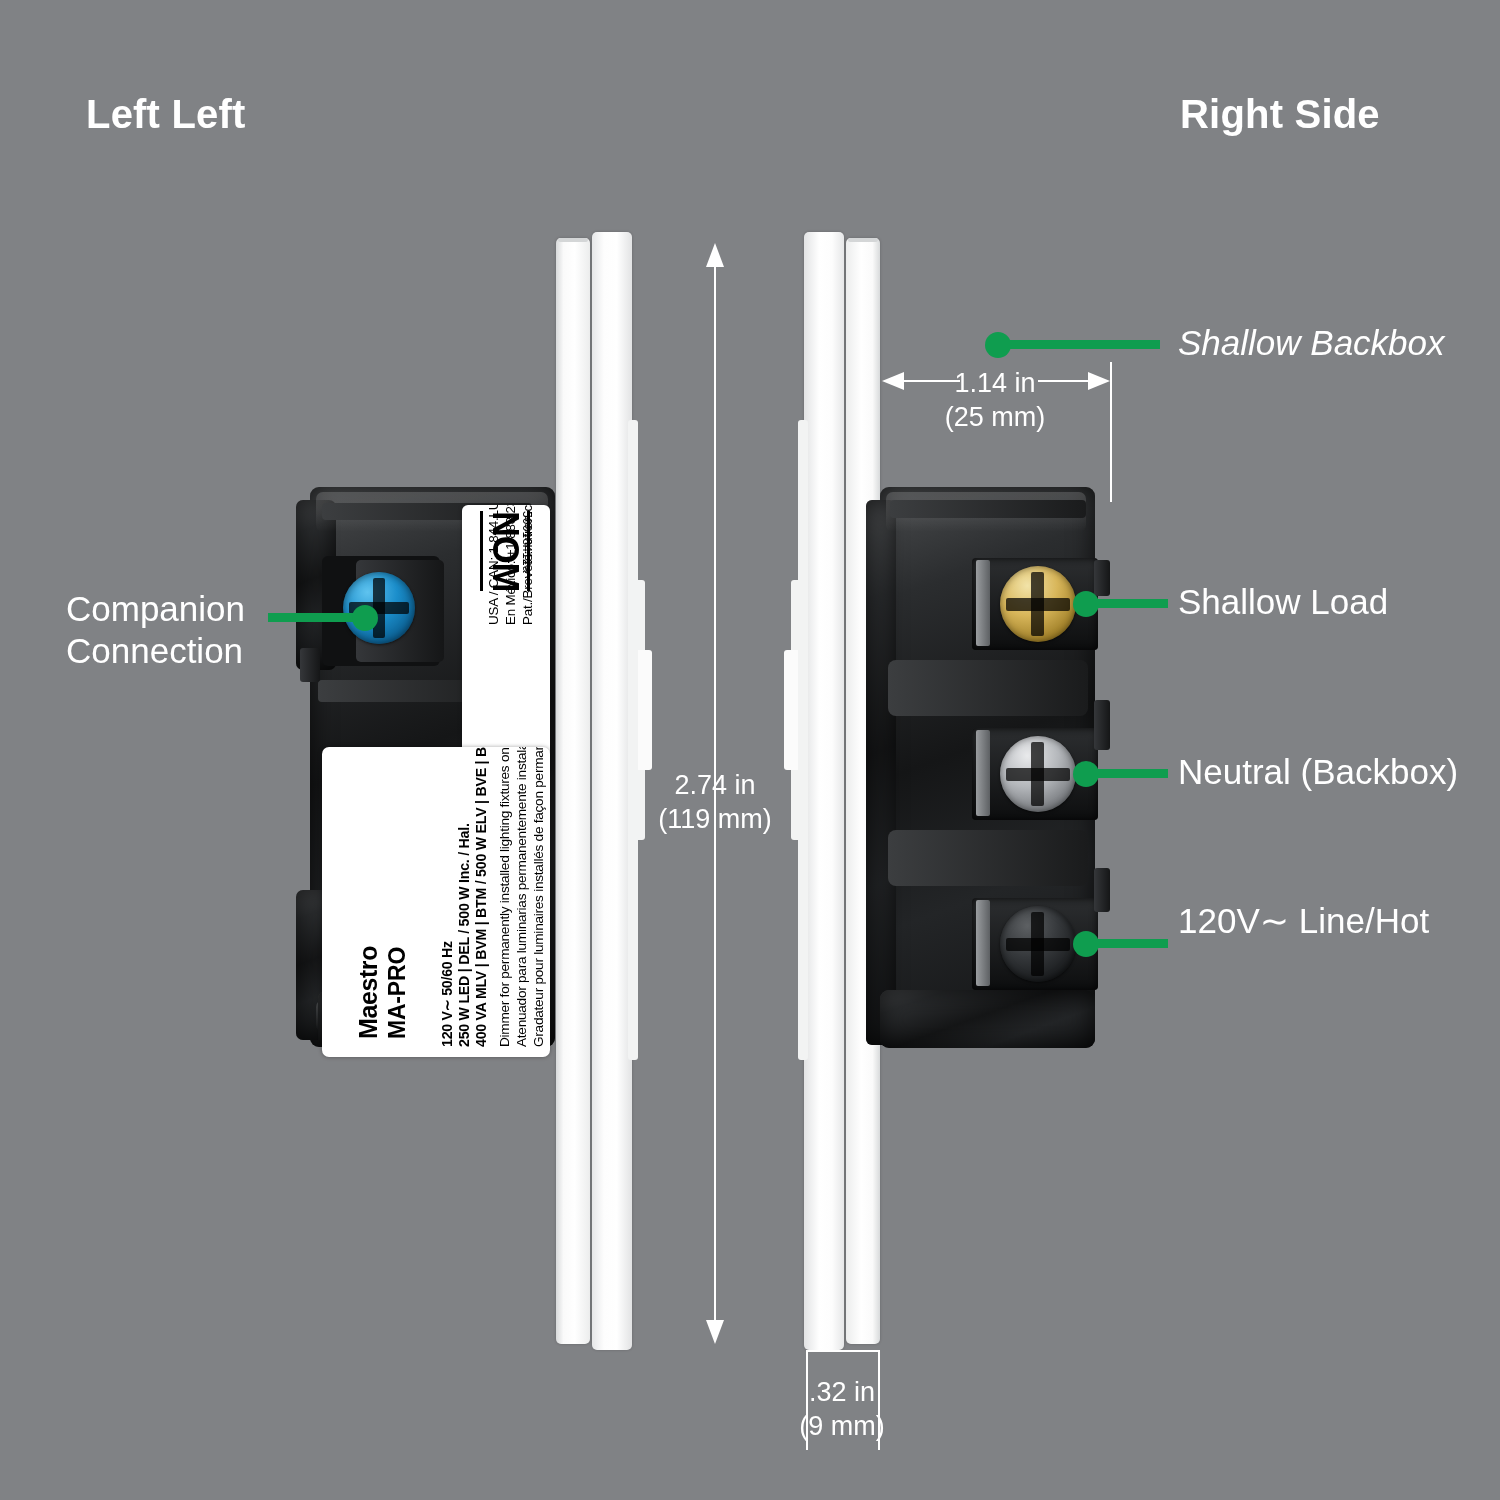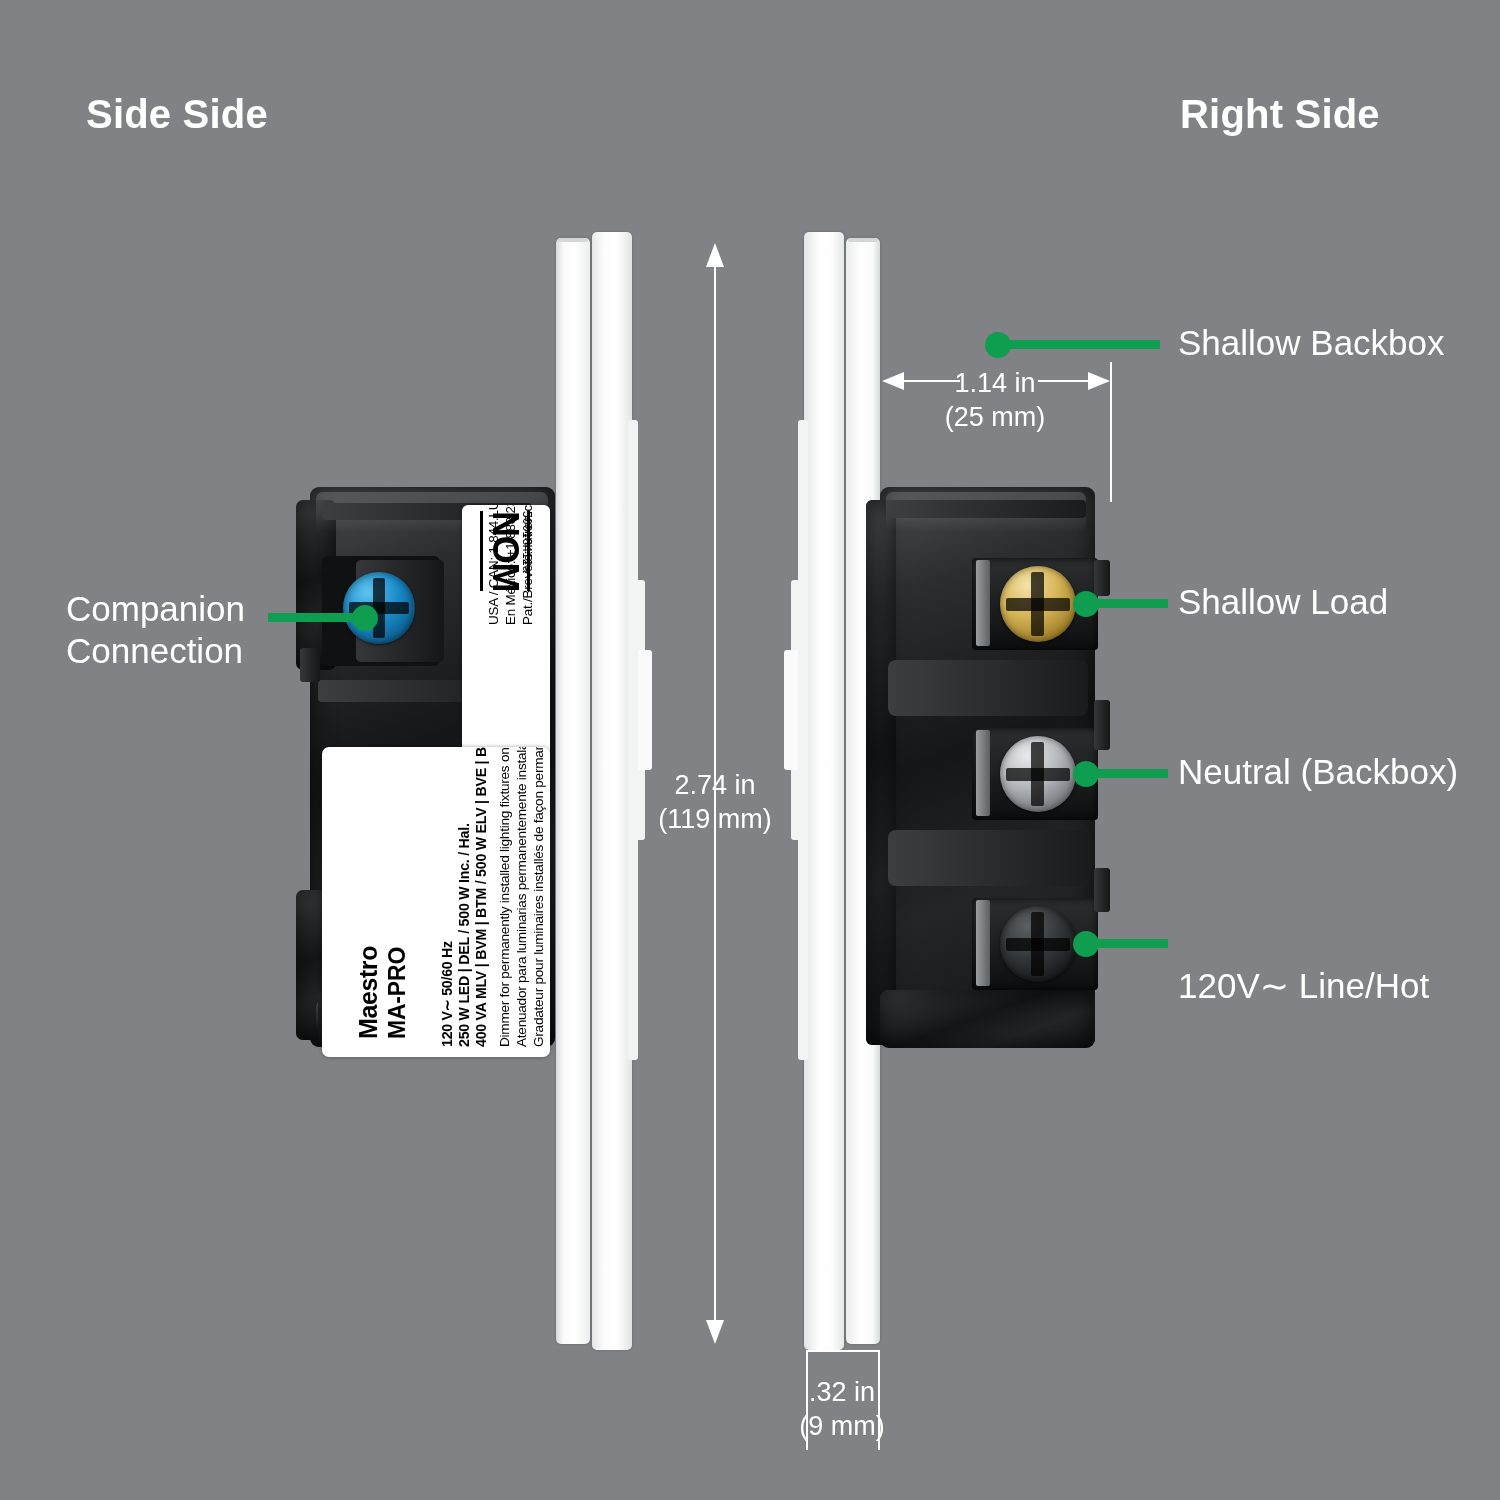--- a/index.html
+++ b/index.html
@@ -268,21 +268,21 @@
     position: absolute;
     background: linear-gradient(to right, #9a9da0, #5d6063);
     border-radius: 2px;
   }
 </style>
 </head>
 <body>
 
 <div class="stage">
 
-  <div id="heading-left" class="side-heading">Side Side</div>
+  <div id="heading-left" class="side-heading">Left Left</div>
   <div id="heading-right" class="side-heading">Right Side</div>
 
   <div>
 
     <div>
       <div class="body-blk" style="left:310px; top:487px; width:245px; height:560px;"></div>
       <div class="body-blk" style="left:296px; top:500px; width:40px; height:170px; border-radius:7px;"></div>
       <div class="body-blk" style="left:296px; top:890px; width:40px; height:150px; border-radius:7px;"></div>
       <div class="body-sheen" style="left:316px; top:492px; width:232px; height:40px;"></div>
       <div class="body-rib" style="left:322px; top:503px; width:210px; height:17px;"></div>
@@ -399,21 +399,21 @@
     </div>
     <div>
       <div class="screw screw-black" style="left:1000px; top:906px; width:76px; height:76px;"></div>
       <div class="screw-x" style="left:1031px; top:912px; width:13px; height:64px;"></div>
       <div class="screw-x2" style="left:1006px; top:938px; width:64px; height:13px;"></div>
     </div>
 
     <div>
       <div class="callout-dot" style="left:985px; top:332px;"></div>
       <div class="callout-line" style="left:998px; top:340px; width:162px;"></div>
-      <div class="callout-text" style="left:1178px; top:322px;">Shallow Backbox</div>
+      <div class="callout-text" style="left:1178px; top:322px;font-style:italic;">Shallow Backbox</div>
     </div>
 
     <div>
       <div class="arrow arrow-left" style="left:882px; top:372px;"></div>
       <div class="dim-line-h" style="left:902px; top:380px; width:58px;"></div>
       <div class="dim-line-h" style="left:1038px; top:380px; width:50px;"></div>
       <div class="arrow arrow-right" style="left:1088px; top:372px;"></div>
       <div class="ext-line" style="left:1110px; top:362px; height:140px;"></div>
       <div class="dim-text" style="left:905px; top:366px; width:180px;">
         <div>1.14 in</div>
@@ -429,21 +429,21 @@
 
     <div>
       <div class="callout-dot" style="left:1073px; top:761px;"></div>
       <div class="callout-line" style="left:1086px; top:769px; width:82px;"></div>
       <div class="callout-text" style="left:1178px; top:751px;">Neutral (Backbox)</div>
     </div>
 
     <div>
       <div class="callout-dot" style="left:1073px; top:931px;"></div>
       <div class="callout-line" style="left:1086px; top:939px; width:82px;"></div>
-      <div class="callout-text" style="left:1178px; top:965px;">120V∼ Line/Hot</div>
+      <div class="callout-text" style="left:1178px; top:900px;">120V∼ Line/Hot</div>
     </div>
 
     <div>
       <div class="ext-line" style="left:806px; top:1350px; height:100px;"></div>
       <div class="ext-line" style="left:878px; top:1350px; height:100px;"></div>
       <div class="dim-line-h" style="left:806px; top:1350px; width:74px;"></div>
       <div class="dim-text" style="left:752px; top:1375px; width:180px;">
         <div>.32 in</div>
         <div>(9 mm)</div>
       </div>

